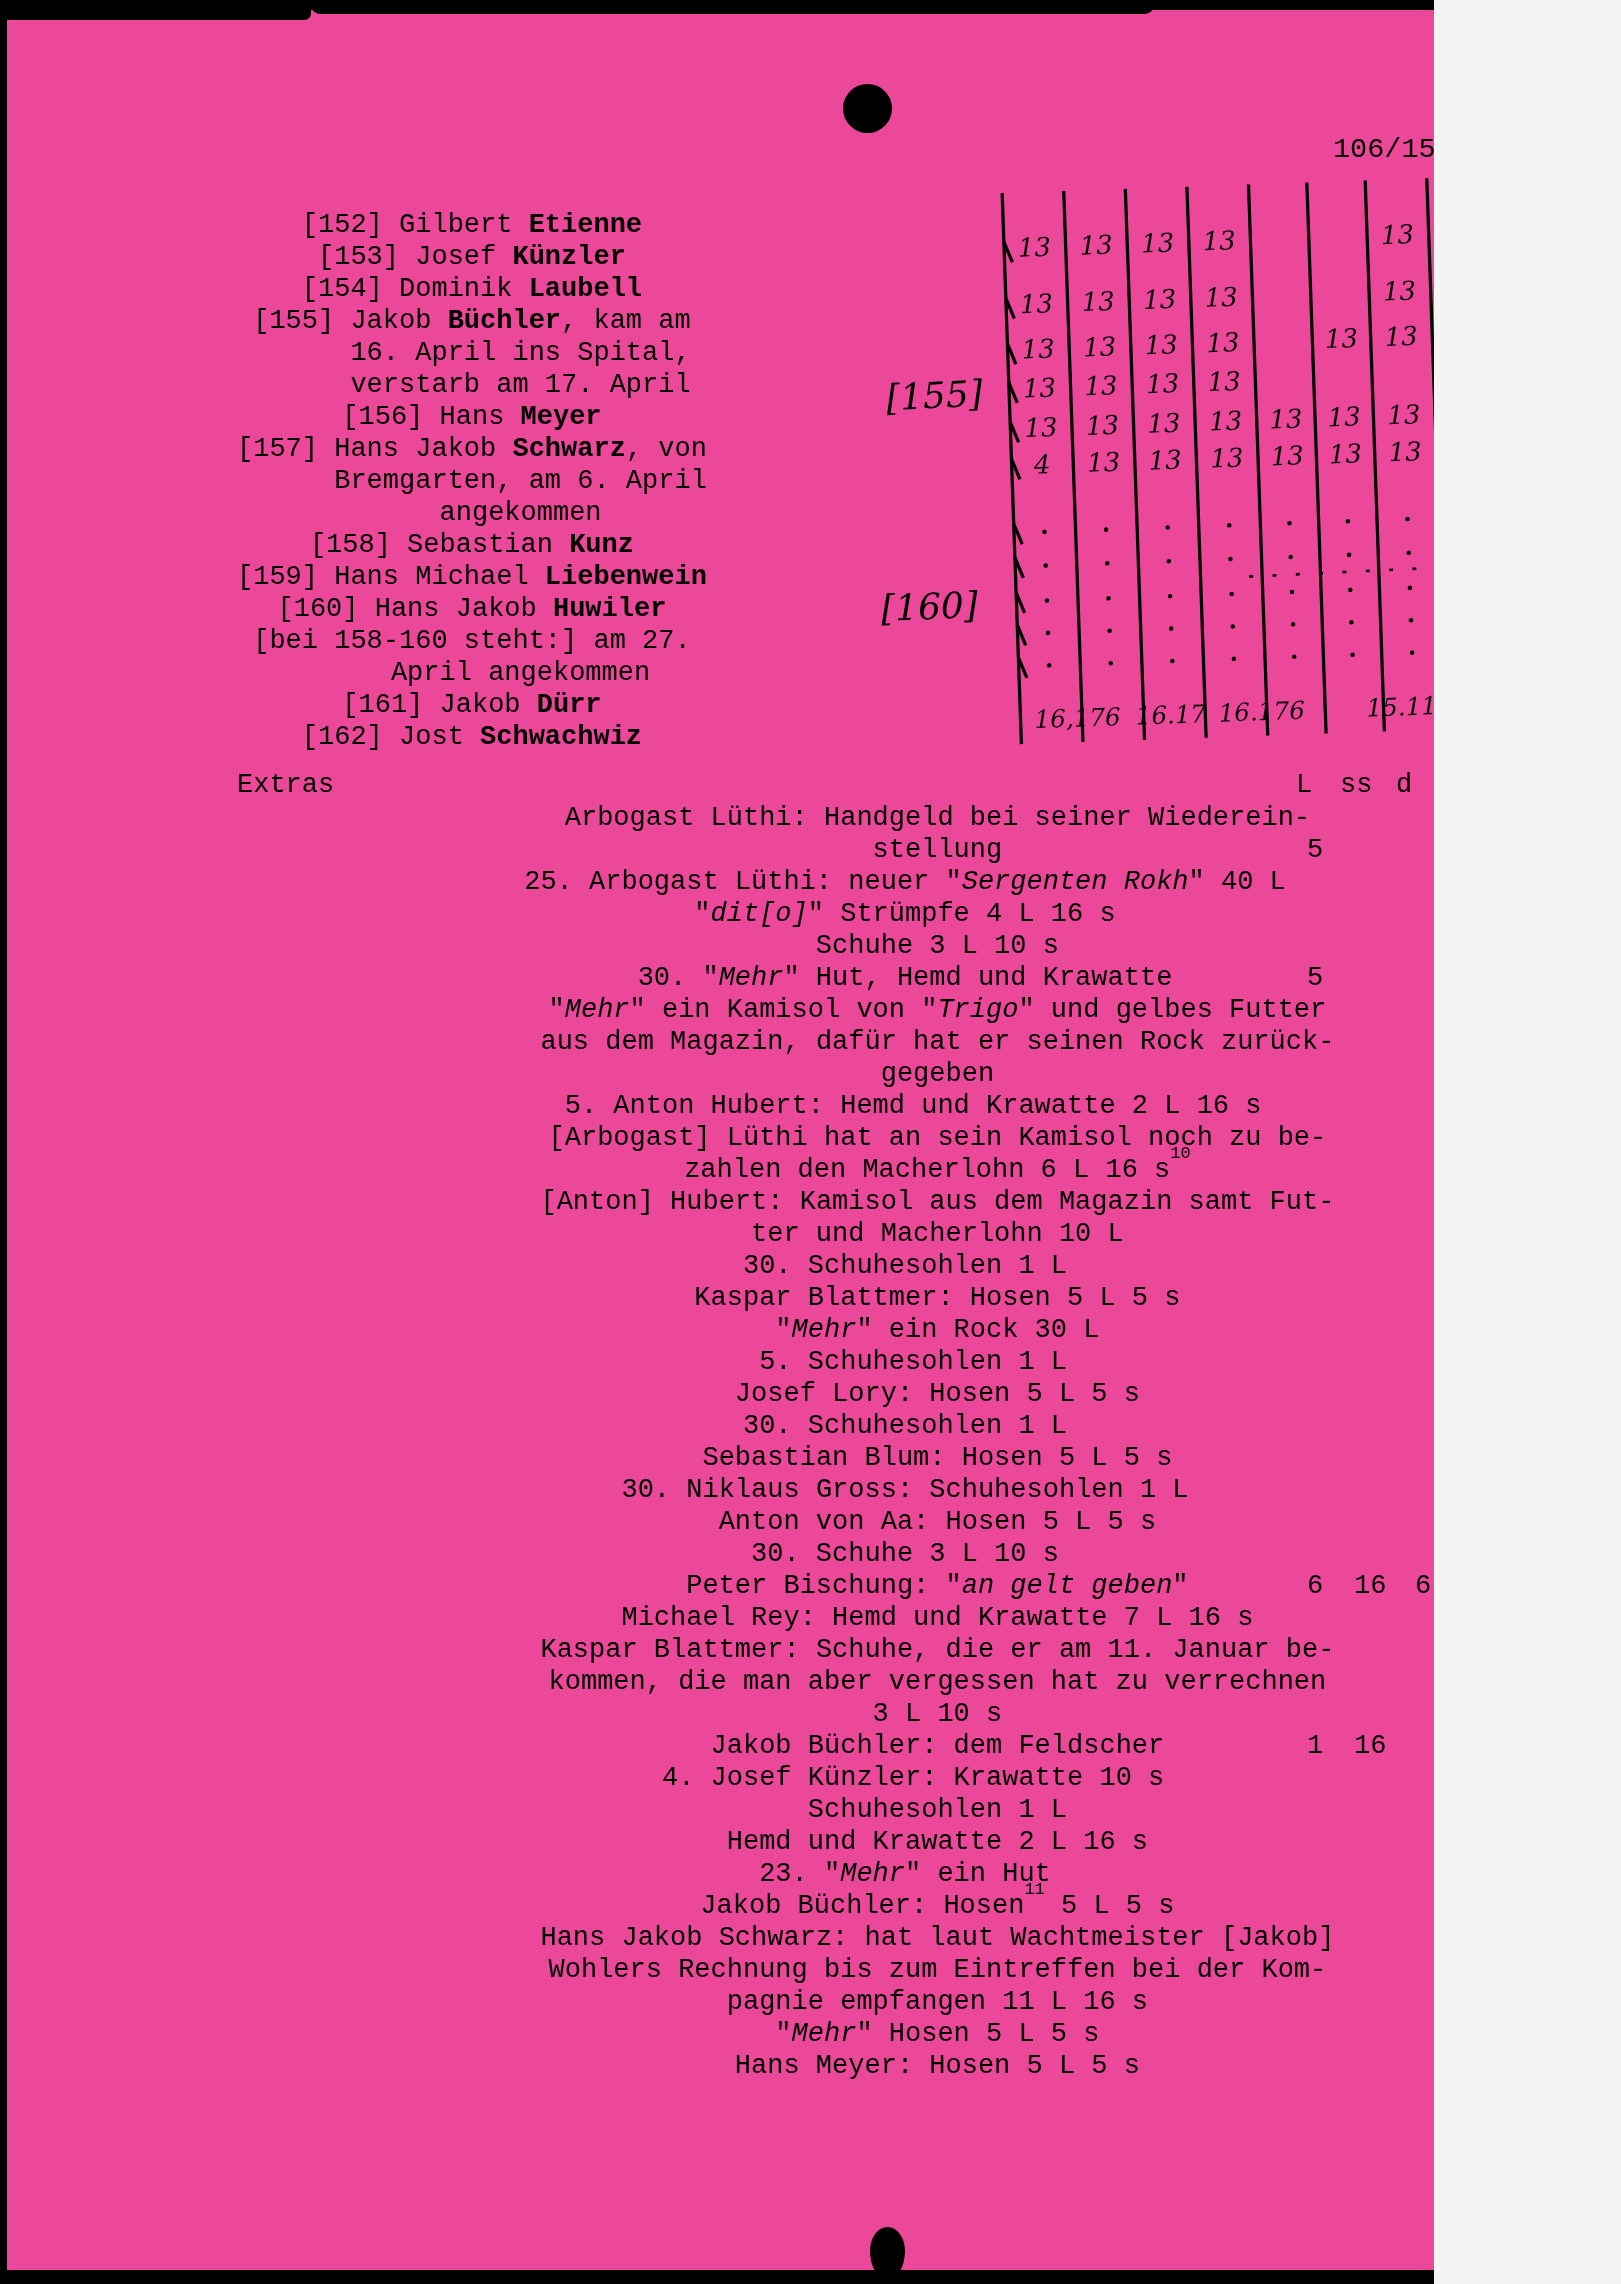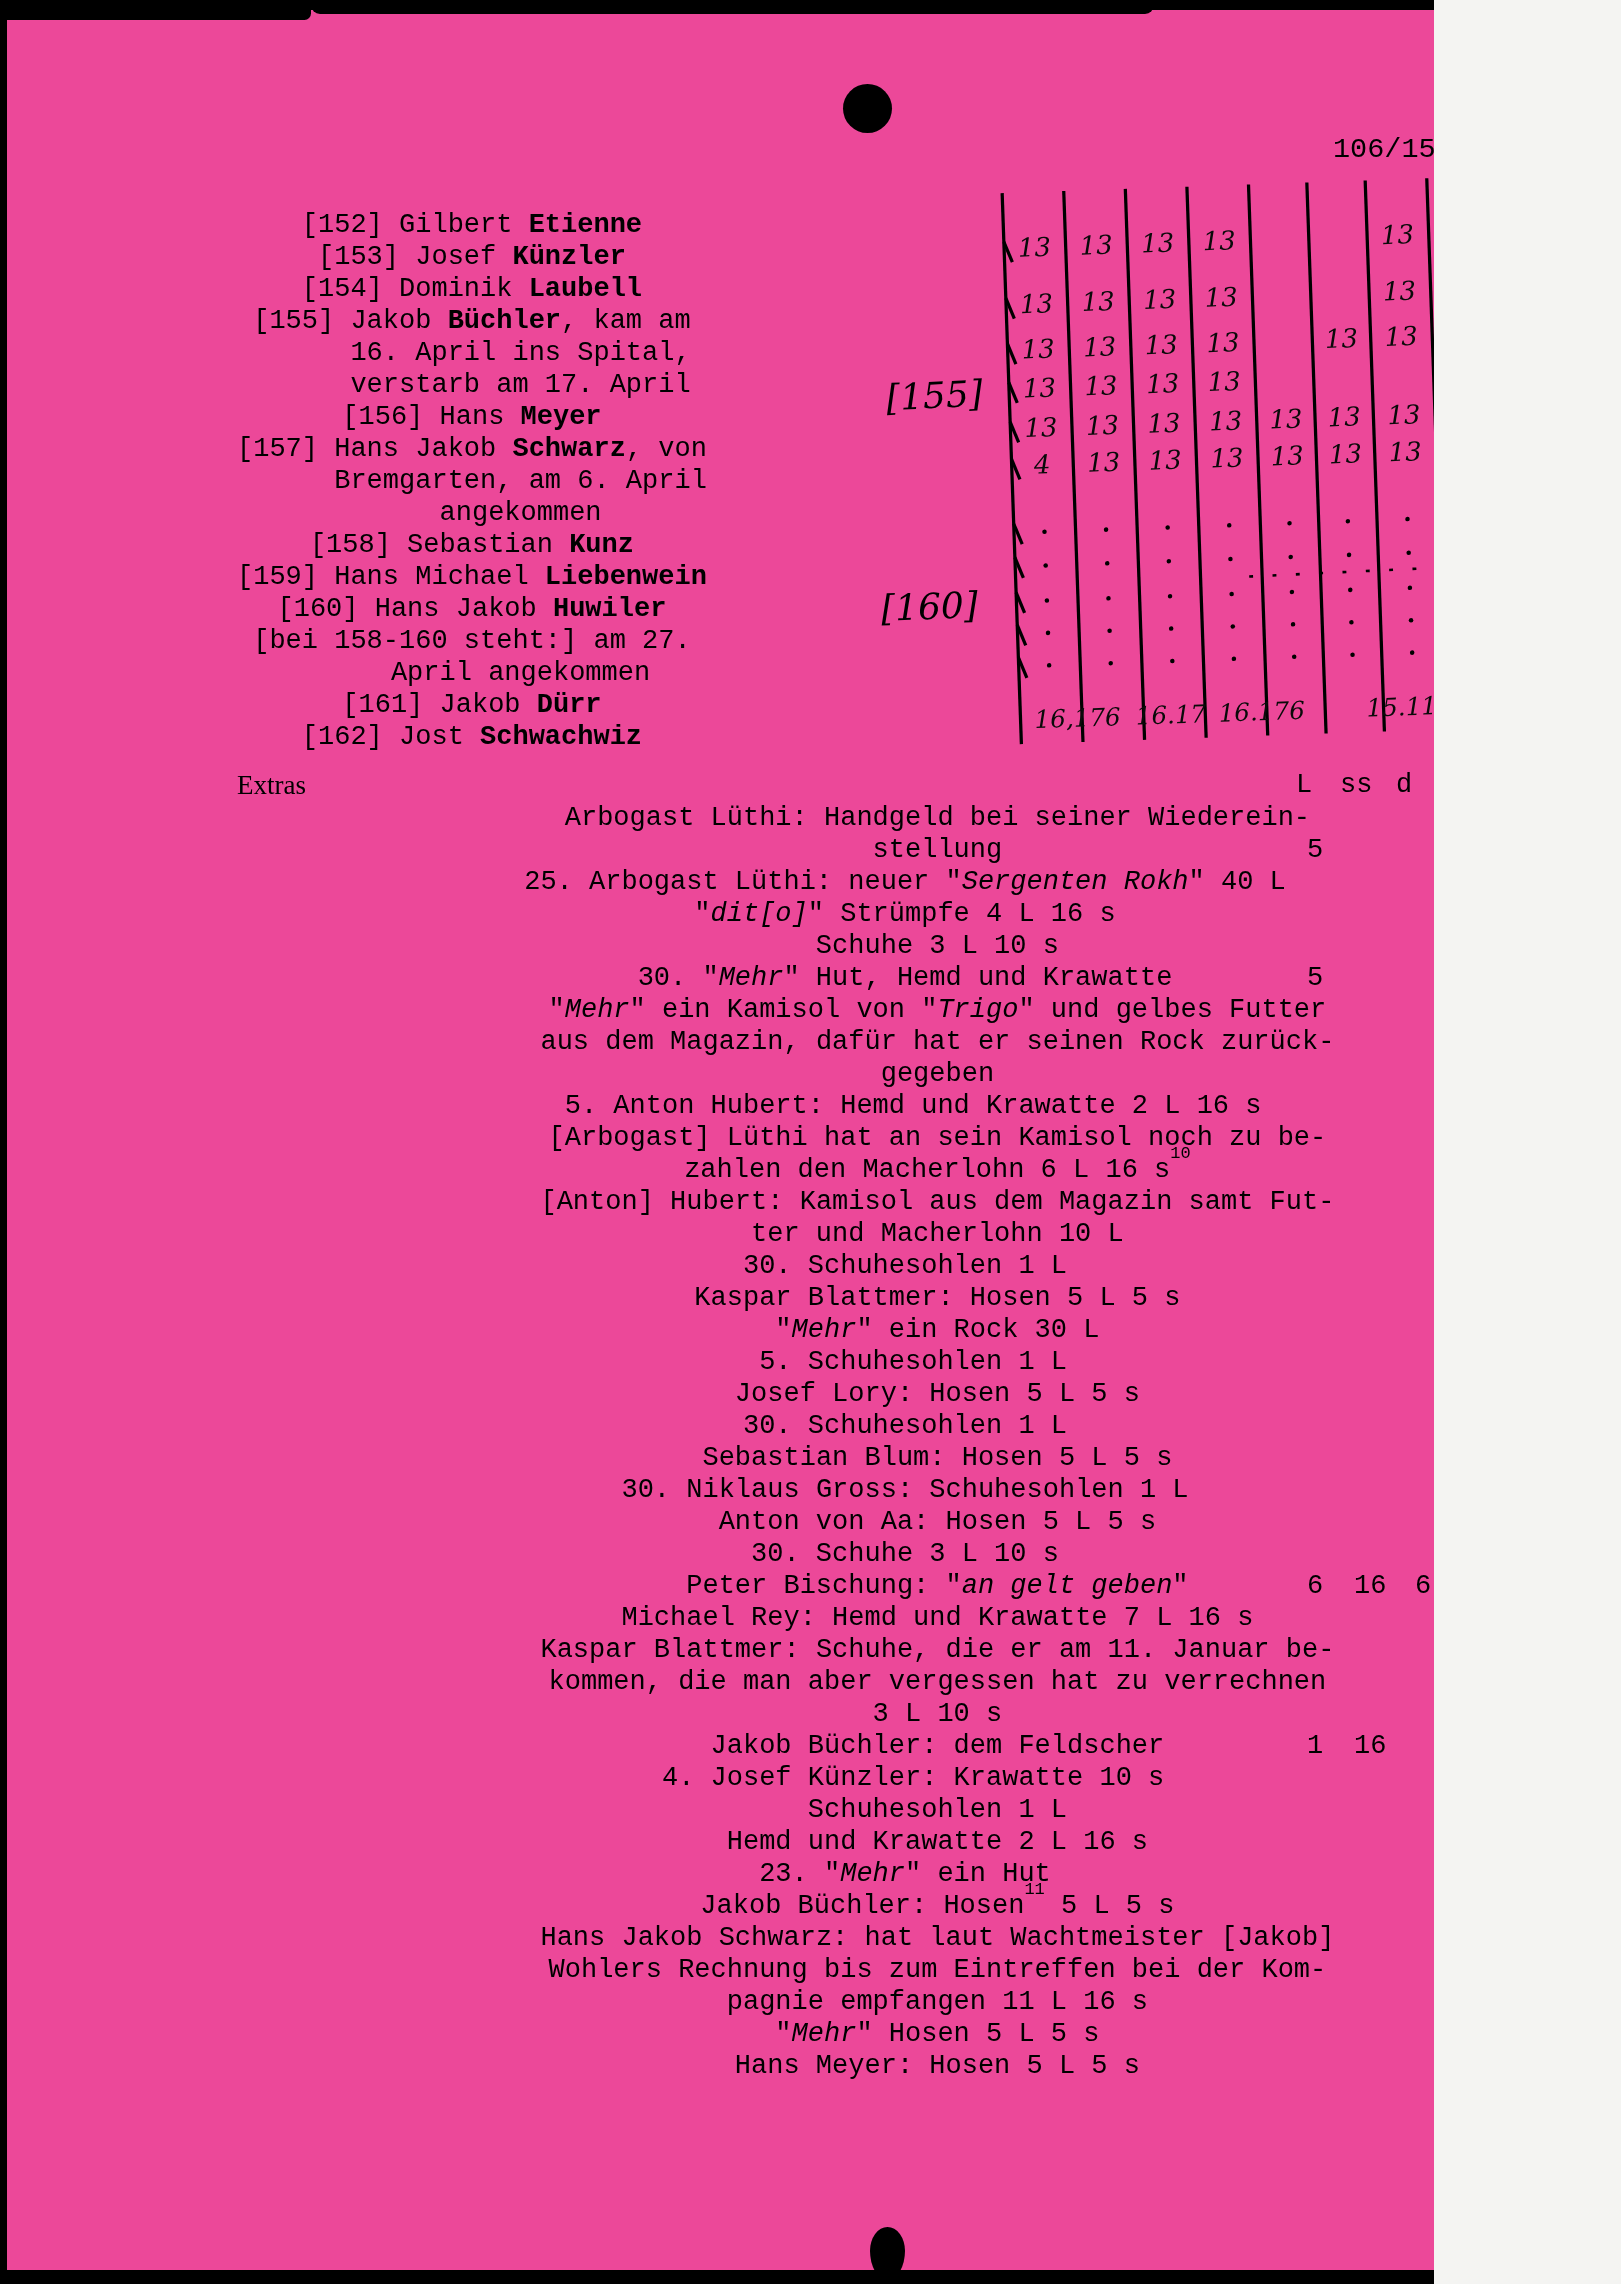--- a/index.html
+++ b/index.html
@@ -4,21 +4,21 @@
 <style>
   html,body{margin:0;padding:0;}
   body{width:1622px;height:2284px;background:#f4f4f2;}
   #page{position:relative;width:1434px;height:2284px;background:#ec4899;overflow:hidden;
         font-family:"Liberation Mono",monospace;color:#000;}
   .trow{white-space:pre;position:relative;height:32px;line-height:32px;font-size:27px;text-align:center;}
   .trow b{font-weight:700;}
   .it{font-style:italic;}
   sup{font-size:17px;line-height:0;position:relative;top:-9px;}
   #name-list{position:absolute;left:237px;top:209px;}
-  #extras-title{position:absolute;left:237px;top:769px;font-size:27px;line-height:32px;font-family:Liberation Serif, serif;}
+  #extras-title{position:absolute;left:237px;top:769px;font-size:27px;line-height:32px;}
   .colhead{position:absolute;top:769px;font-size:27px;line-height:32px;}
   #col-L{left:1296px;} #col-ss{left:1340px;} #col-d{left:1396px;}
   #extras-rows{position:absolute;left:237px;top:802px;width:1336px;}
   .val{position:absolute;top:0;font-size:27px;}
   .vL{left:1070px;} .vss{left:1117px;} .vd{left:1178px;}
   #page-number{position:absolute;left:1333px;top:134px;font-size:28.5px;line-height:32px;}
   
   .hand{font-family:"DejaVu Serif",serif;font-style:italic;}
   #label-155{position:absolute;left:886px;top:375px;font-size:36px;transform:rotate(-3deg);}
   #label-160{position:absolute;left:881px;top:586px;font-size:36px;transform:rotate(-2deg);}

